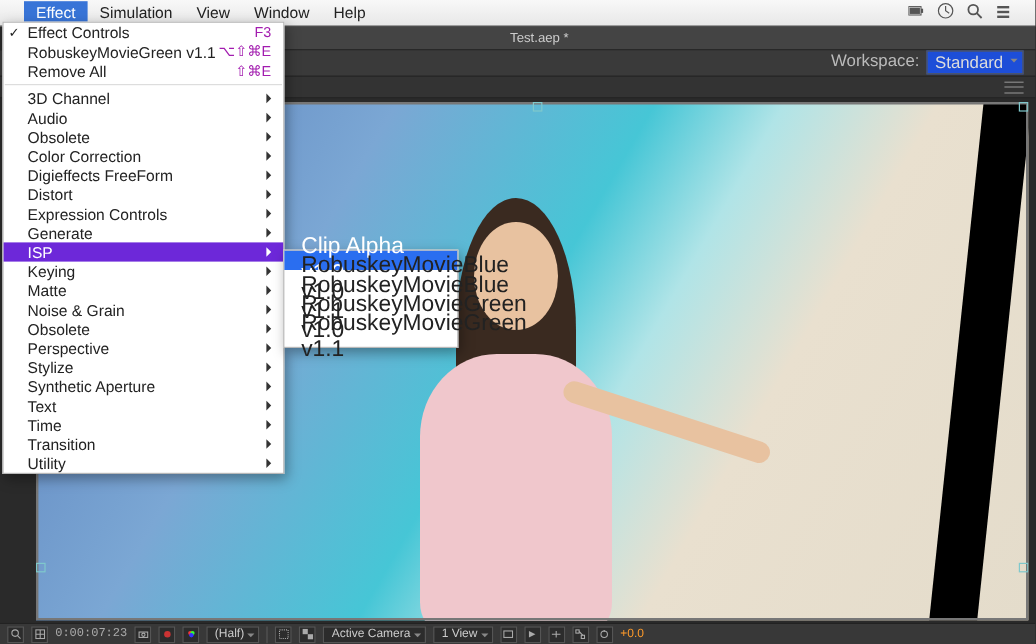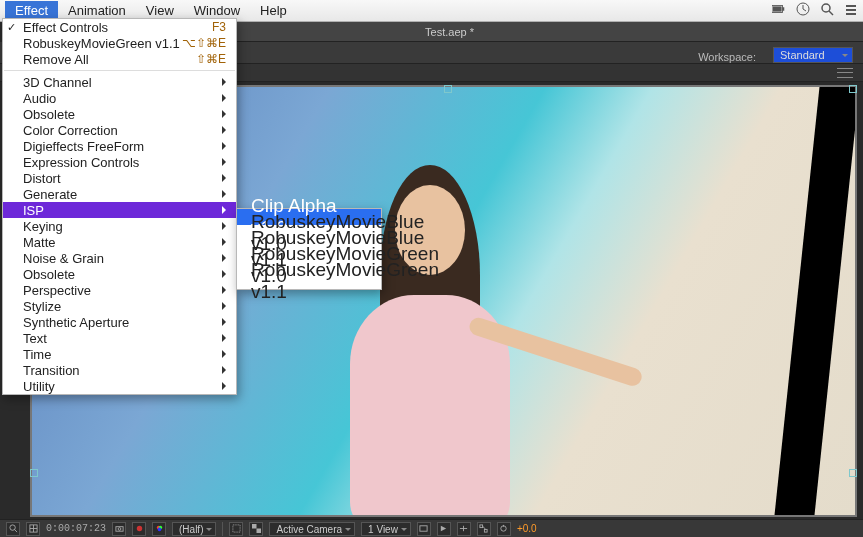--- a/index.html
+++ b/index.html
@@ -1,26 +1,26 @@
 <!DOCTYPE html>
 <html><head>
 <meta charset="utf-8">
 <style>
 * { margin: 0; padding: 0; box-sizing: border-box; font-family: "Helvetica Neue", Arial, sans-serif; }
 body { width: 863px; height: 537px; background: #2a2a2a; overflow: hidden; position: relative; }
 
-.menubar { height: 22px; background: linear-gradient(#f8f8f8,#e8e8e8); display: flex; align-items: center; padding: 0 5px; font-size: 13px; color: #222; border-bottom: 1px solid #b0b0b0; }
+.menubar { height: 22px; background: linear-gradient(#f8f8f8,#e8e8e8); display: flex; align-items: center; padding: 0 20px; font-size: 13px; color: #222; border-bottom: 1px solid #b0b0b0; }
 .menubar .menu-item { padding: 2px 10px; cursor: default; }
 .menubar .menu-item.sel { background: #3874d7; color: #fff; }
 .menubar .sys { margin-left: auto; display: flex; gap: 10px; color: #555; font-size: 13px; }
 .menubar .sys span { display:inline-block; }
 
 .titlebar { height: 20px; background: #444; color: #ccc; font-size: 11px; display:flex; align-items:center; justify-content:center; border-bottom: 1px solid #222; margin-left: 36px; }
 
-.workspace-bar { height: 22px; background: #3a3a3a; display:flex; align-items:flex-end; justify-content:flex-end; padding: 0 10px; font-size: 11px; color: #bbb; border-bottom:1px solid #222;gap:11px;}
+.workspace-bar { height: 22px; background: #3a3a3a; display:flex; align-items:flex-start; justify-content:flex-end; padding: 0 10px; font-size: 14px; color: #bbb; border-bottom:1px solid #222;}
 .workspace-bar .label { margin-right: 6px; }
 .workspace-bar .dropdown { background:#1d4ed8; border:1px solid #555; padding:1px 16px 1px 6px; position:relative; min-width:80px; color:#ddd;}
 .workspace-bar .dropdown::after { content:""; position:absolute; right:4px; top:6px; border:3px solid transparent; border-top-color:#888; }
 
 .panel-strip { height: 18px; background: #333; border-bottom:1px solid #222; display:flex; justify-content:flex-end; align-items:center; padding-right:10px; }
 .panel-strip .ham { width:16px; height:10px; display:flex; flex-direction:column; justify-content:space-between; }
 .panel-strip .ham span { height:1px; background:#888; }
 
 .viewer { position:absolute; left:30px; top:85px; right:6px; bottom:20px; background: linear-gradient(120deg,#5b7fbb 0%,#7ba7d4 28%,#46c6d6 48%,#b0e4e7 58%,#e9e0cf 70%,#e4dccb 100%); overflow:hidden; }
 .viewer .vignette { position:absolute; inset:0; box-shadow: inset 0 0 0 2px #777; }
@@ -30,49 +30,49 @@
 .viewer .hair { position:absolute; left:80px; top:0; width:100px; height:220px; background:#3a2a20; border-radius:50% 50% 30% 30%; }
 .viewer .arm { position:absolute; left:170px; top:150px; width:180px; height:18px; background:#e8c2a0; border-radius:10px; transform:rotate(18deg); transform-origin:left center;}
 .viewer .blackbar { position:absolute; top:0; right:20px; width:40px; height:100%; background:#000; transform:skewX(-6deg);}
 .viewer .handle { position:absolute; width:8px; height:8px; background:transparent; border:1px solid #7fc8cc; }
 .viewer .sh1{top:0;left:50%;} .viewer .sh2{top:0;right:0;} .viewer .sh3{bottom:40px;left:0;} .viewer .sh4{bottom:40px;right:0;}
 
 
 .dropdown-menu { position:absolute; left:2px; top:18px; width:235px; background:#fff; border:1px solid #b8b8b8; box-shadow:2px 4px 10px rgba(0,0,0,.35); font-size:13px; color:#222; z-index:50; }
 .dropdown-menu .row { display:flex; align-items:center; height:16px; padding:0 10px 0 20px; position:relative; cursor:default; }
 .dropdown-menu .row .check { position:absolute; left:4px; top:2px; font-size:11px; }
-.dropdown-menu .row .shortcut { margin-left:auto; color:#a16207; font-size:12px; }
+.dropdown-menu .row .shortcut { margin-left:auto; color:#a21caf; font-size:12px; }
 .dropdown-menu .row .arrow { position:absolute; right:6px; top:4px; border:4px solid transparent; border-left-color:#333; width:0; height:0; }
 .dropdown-menu .sep { height:1px; background:#ddd; margin:3px 1px; }
 .dropdown-menu .row.sel { background:#6d28d9; color:#fff; }
 .dropdown-menu .row.sel .arrow { border-left-color:#fff; }
 
 
 .submenu { position:absolute; left:236px; top:208px; width:146px; background:#fff; border:1px solid #b8b8b8; box-shadow:2px 4px 10px rgba(0,0,0,.35); font-size:19px; color:#222; z-index:60; }
 .submenu .row { display:flex; align-items:center; height:16px; padding:0 10px 0 14px; }
 .submenu .row.sel { background:#2a6ef0; color:#fff; }
 
 
 .bottombar { position:absolute; left:0; right:0; bottom:0; height:18px; background:#383838; display:flex; align-items:center; padding:0 6px; font-size:10px; color:#aaa; gap:6px; border-top:1px solid #222; }
-.bottombar .chip { background:#2c2c2c; border:1px solid #555; padding:0 12px 0 6px; height:14px; display:flex; align-items:flex-end; position:relative; color:#ccc;}
+.bottombar .chip { background:#2c2c2c; border:1px solid #555; padding:0 12px 0 6px; height:14px; display:flex; align-items:center; position:relative; color:#ccc;}
 .bottombar .chip::after { content:""; position:absolute; right:3px; top:5px; border:3px solid transparent; border-top-color:#888;}
 .bottombar .tc { font-family:Liberation Mono, monospace; letter-spacing:0; }
 .bottombar .ico { width:14px; height:14px; background:#2c2c2c; border:1px solid #555; display:flex; align-items:center; justify-content:center;}
 .bottombar .ico svg { width:9px; height:9px; }
 .bottombar .orange { color:#ff9b2a; }
 .divider-v { width:1px; height:14px; background:#555; }
 
 .sys-ico svg { width:14px; height:14px; }
 </style>
 </head>
 <body>
 
 <div class="menubar">
   <span class="menu-item sel">Effect</span>
-  <span class="menu-item">Animation</span>
+  <span class="menu-item">Simulation</span>
   <span class="menu-item">View</span>
   <span class="menu-item">Window</span>
   <span class="menu-item">Help</span>
   <div class="sys">
     <span class="sys-ico"><svg viewBox="0 0 16 10">
           <rect x="0" y="1" width="12" height="8" fill="none" stroke="#555"></rect>
           <rect x="1" y="2" width="10" height="6" fill="#555"></rect>
           <rect x="12" y="3" width="2" height="4" fill="#555"></rect>
         </svg></span>
     <span class="sys-ico"><svg viewBox="0 0 14 14">
@@ -152,25 +152,25 @@
     </div>
     <div class="row">
       <span>Color Correction</span>
       <span class="arrow"></span>
     </div>
     <div class="row">
       <span>Digieffects FreeForm</span>
       <span class="arrow"></span>
     </div>
     <div class="row">
+      <span>Distort</span>
+      <span class="arrow"></span>
+    </div>
+    <div class="row">
       <span>Expression Controls</span>
-      <span class="arrow"></span>
-    </div>
-    <div class="row">
-      <span>Distort</span>
       <span class="arrow"></span>
     </div>
     <div class="row">
       <span>Generate</span>
       <span class="arrow"></span>
     </div>
     <div class="row sel">
       <span>ISP</span>
       <span class="arrow"></span>
     </div>

